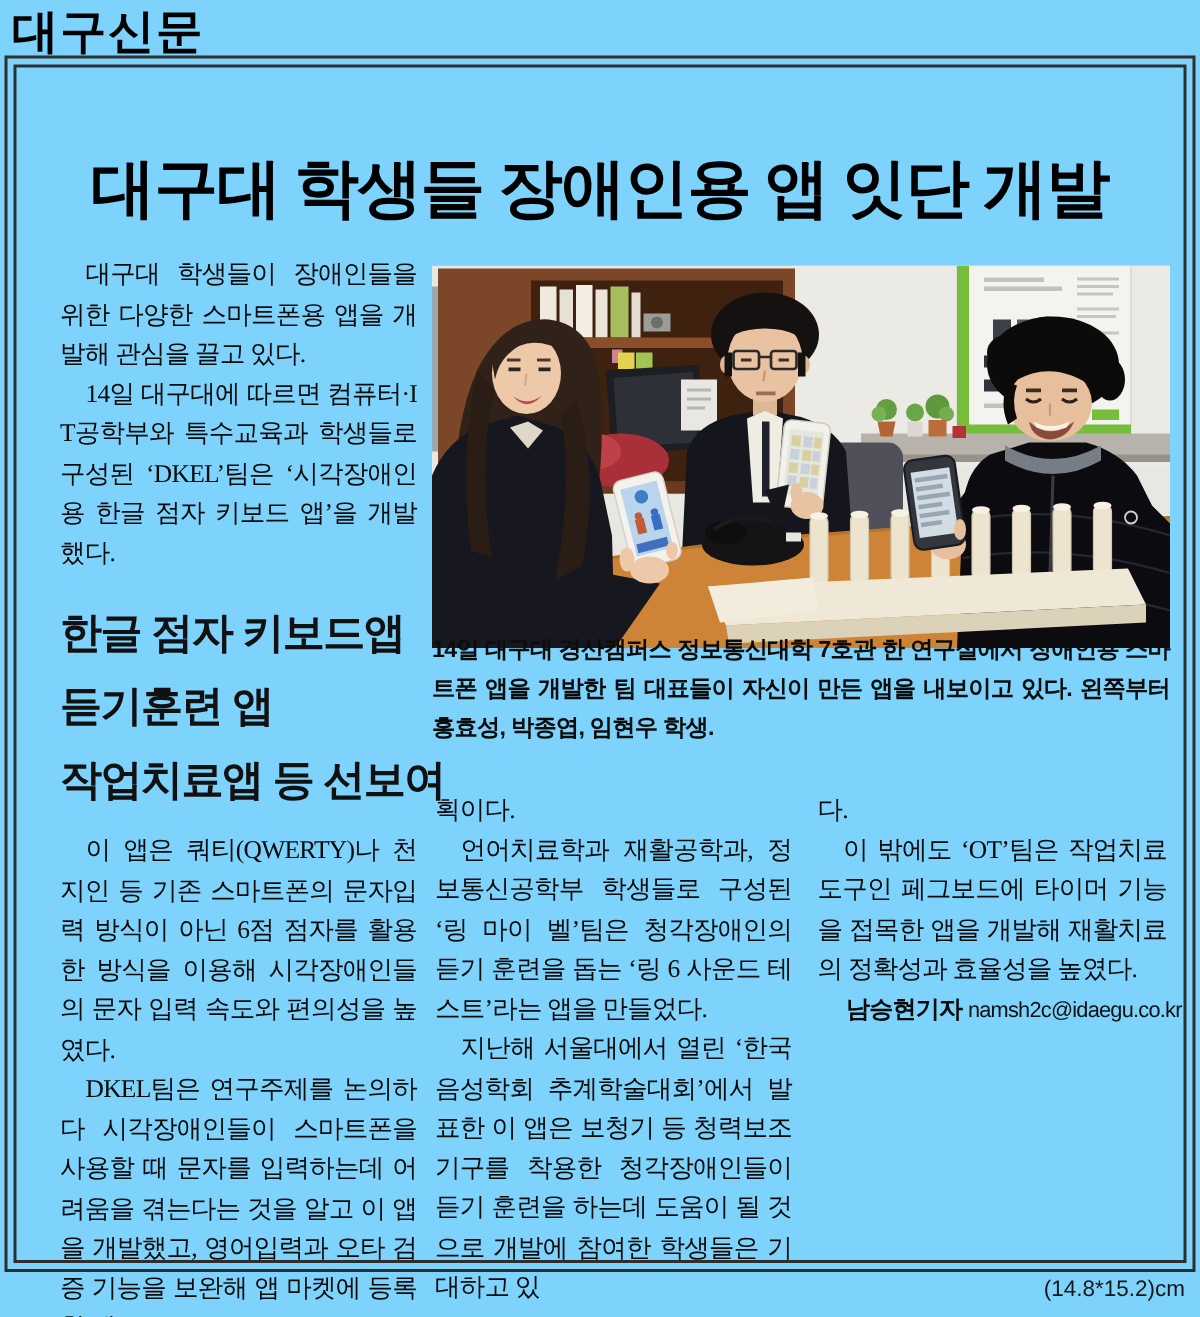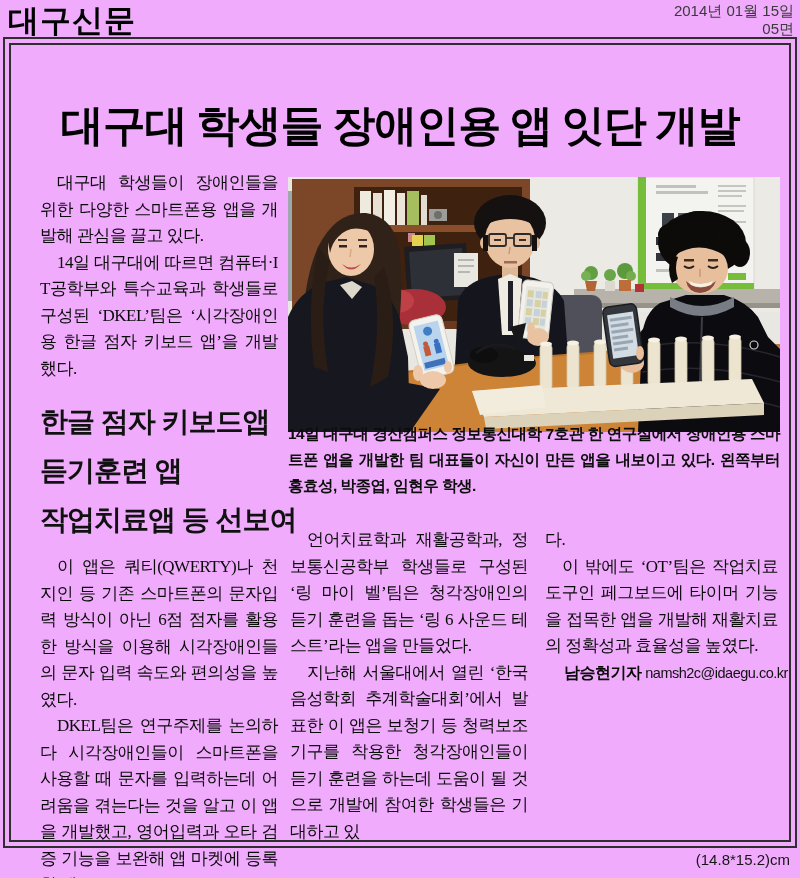--- a/index.html
+++ b/index.html
@@ -1,16 +1,16 @@
 <!DOCTYPE html>
 <html><head>
 <meta charset="utf-8">
 <style>
   html,body{margin:0;padding:0;background:#ffffff;}
-  #page{position:relative;width:800px;height:878px;background:#f0abfc;overflow:hidden;
+  #page{position:relative;width:800px;height:878px;background:#7dd3fc;overflow:hidden;
         font-family:"Liberation Serif","DejaVu Serif",serif;color:#0a0a0a;}
 
   
   .masthead{position:absolute;left:8px;top:0px;font-family:"Liberation Sans","DejaVu Sans",sans-serif;
             font-weight:800;font-size:31px;letter-spacing:1px;color:#000;}
   .dateblock{position:absolute;right:6px;top:2px;text-align:right;
              font-family:"Liberation Sans","DejaVu Sans",sans-serif;font-size:15px;
              line-height:18px;color:#3a3a3a;}
 
   
@@ -45,24 +45,20 @@
 
   .sizenote{position:absolute;right:10px;top:851px;font-family:"Liberation Sans","DejaVu Sans",sans-serif;
             font-size:15px;color:#161616;}
 </style>
 </head>
 <body>
 
 <div id="page">
 
   <div class="masthead">대구신문</div>
-  <div class="dateblock">
-    <div>2014년 01월 15일</div>
-    <div>05면</div>
-  </div>
 
   <div class="box-outer">
     <div class="box-inner"></div>
   </div>
 
   <h1 class="headline">대구대 학생들 장애인용 앱 잇단 개발</h1>
 
   <div class="col col-left">
     <p>대구대 학생들이 장애인들을 위한 다양한 스마트폰용 앱을 개발해 관심을 끌고 있다.</p>
     <p>14일 대구대에 따르면 컴퓨터·IT공학부와 특수교육과 학생들로 구성된 ‘DKEL’팀은 ‘시각장애인용 한글 점자 키보드 앱’을 개발했다.</p>
@@ -294,20 +290,21 @@
         <rect x="324" y="164" width="20" height="3" fill="#98a6b2"></rect>
         <rect x="324" y="170" width="14" height="3" fill="#98a6b2"></rect>
       </g>
       <ellipse cx="352" cy="176" rx="4" ry="7" fill="#e8bf9c"></ellipse>
     </g>
   </svg>
 
   <div class="caption">14일 대구대 경산캠퍼스 정보통신대학 7호관 한 연구실에서 장애인용 스마트폰 앱을 개발한 팀 대표들이 자신이 만든 앱을 내보이고 있다. 왼쪽부터 홍효성, 박종엽, 임현우 학생.</div>
 
   <div class="col col-mid">
+    <p class="cont">획이다.</p>
     <p>언어치료학과 재활공학과, 정보통신공학부 학생들로 구성된 ‘링 마이 벨’팀은 청각장애인의 듣기 훈련을 돕는 ‘링 6 사운드 테스트’라는 앱을 만들었다.</p>
     <p>지난해 서울대에서 열린 ‘한국음성학회 추계학술대회’에서 발표한 이 앱은 보청기 등 청력보조기구를 착용한 청각장애인들이 듣기 훈련을 하는데 도움이 될 것으로 개발에 참여한 학생들은 기대하고 있</p>
   </div>
 
   <div class="col col-right">
     <p class="cont">다.</p>
     <p>이 밖에도 ‘OT’팀은 작업치료 도구인 페그보드에 타이머 기능을 접목한 앱을 개발해 재활치료의 정확성과 효율성을 높였다.</p>
     <p class="byline cont">
       <span class="rep">남승현기자</span>
       <span class="mail">namsh2c@idaegu.co.kr</span>

